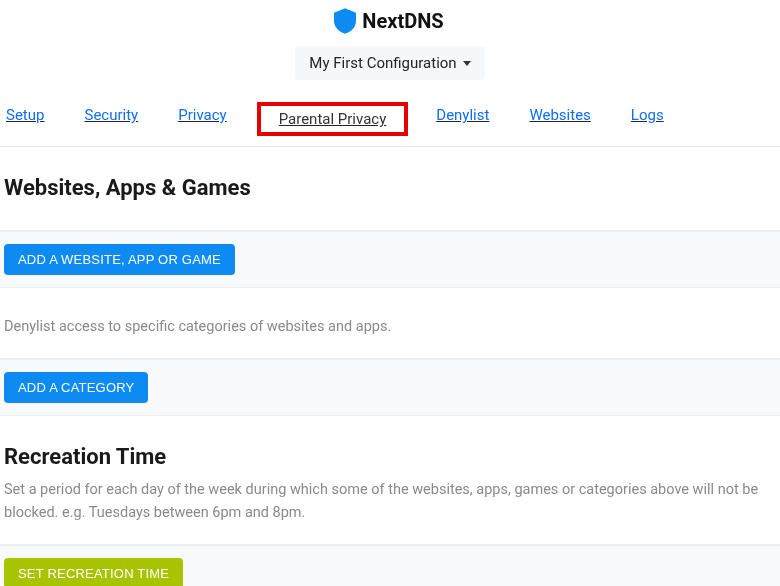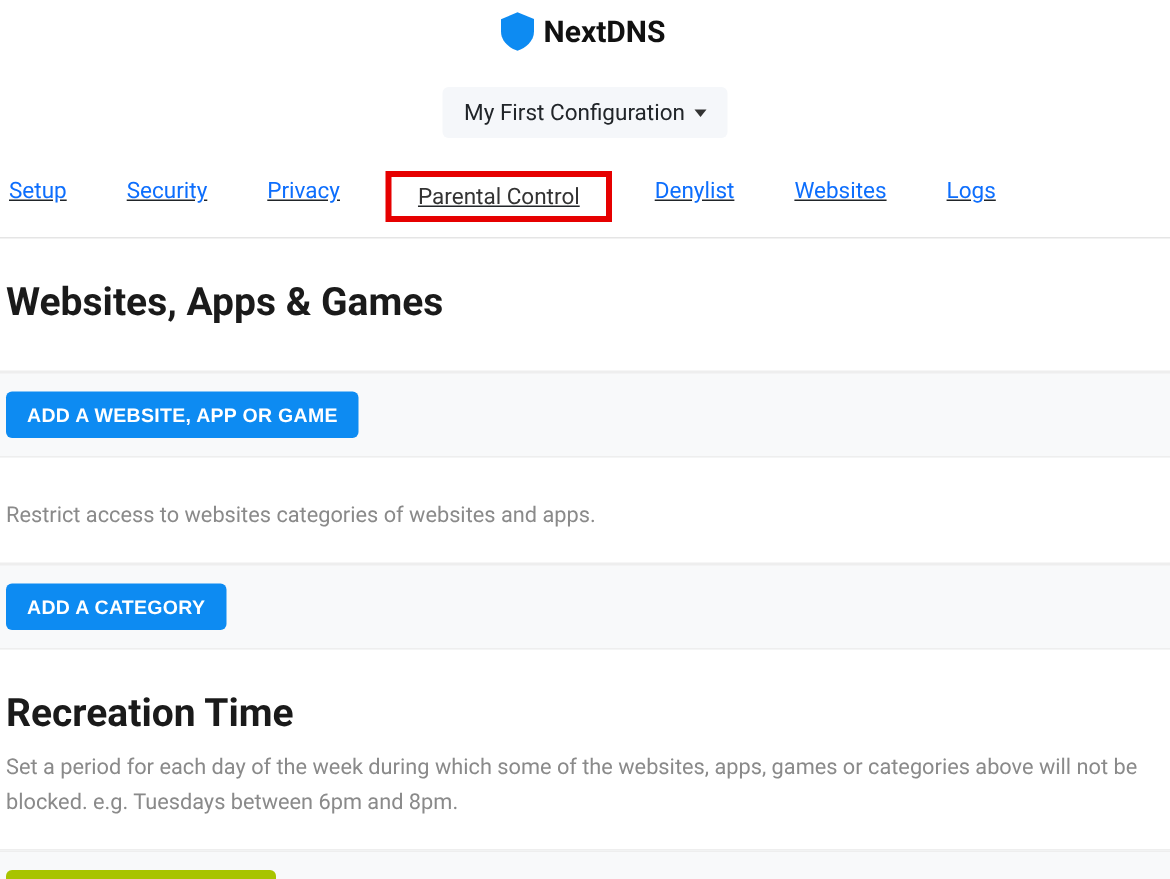--- a/index.html
+++ b/index.html
@@ -40,21 +40,20 @@
     .config-dropdown {
       background: #f5f7fa;
       border-radius: 4px;
       padding: 8px 14px;
       display: flex;
       align-items: center;
       gap: 6px;
       cursor: pointer;
       color: #212529;
       font-size: 15px;
-      margin-top: 12px;
     }
     .caret {
       width: 0;
       height: 0;
       border-left: 4px solid transparent;
       border-right: 4px solid transparent;
       border-top: 5px solid #333;
     }
     .nav {
       display: flex;
@@ -79,21 +78,21 @@
       margin-left: -4px;
     }
     .section {
       border-bottom: 1px solid #eee;
       padding: 28px 4px 20px 4px;
     }
     .section:last-of-type {
       border-bottom: none;
     }
     .section h2 {
-      font-size: 26px;
+      font-size: 22px;
       font-weight: 700;
       color: #1a1a1a;
       margin-bottom: 10px;
     }
     .section p {
       color: #8a8a8a;
       font-size: 14.5px;
       line-height: 1.55;
       margin-bottom: 0;
     }
@@ -104,21 +103,21 @@
       padding: 12px 4px;
     }
     .button-row.last {
       border-bottom: none;
       padding-bottom: 4px;
     }
     .btn {
       display: inline-block;
       color: #fff;
       font-size: 13px;
-      font-weight: 700;
+      font-weight: 400;
       letter-spacing: 0.2px;
       padding: 8px 14px;
       border: none;
       border-radius: 4px;
       cursor: pointer;
     }
     .btn-blue {
       background: #0d8bf2;
     }
     .btn-green {
@@ -138,36 +137,36 @@
   <div class="config-dropdown">
     <span>My First Configuration</span>
     <span class="caret"></span>
   </div>
 </div>
 
 <div class="nav">
   <a href="#">Setup</a>
   <a href="#">Security</a>
   <a href="#">Privacy</a>
-  <a href="#" class="active-highlight">Parental Control</a>
+  <a href="#" class="active-highlight">Parental Privacy</a>
   <a href="#">Denylist</a>
   <a href="#">Websites</a>
   <a href="#">Logs</a>
 
 </div>
 
 <div class="section">
   <h2>Websites, Apps &amp; Games</h2>
 </div>
 <div class="button-row">
   <button class="btn btn-blue">ADD A WEBSITE, APP OR GAME</button>
 </div>
 
 <div class="section">
-  <p>Restrict access to websites categories of websites and apps.</p>
+  <p>Denylist access to specific categories of websites and apps.</p>
 </div>
 <div class="button-row">
   <button class="btn btn-blue">ADD A CATEGORY</button>
 </div>
 
 <div class="section">
   <h2>Recreation Time</h2>
   <p>Set a period for each day of the week during which some of the websites, apps, games or categories above will not be blocked. e.g. Tuesdays between 6pm and 8pm.</p>
 </div>
 <div class="button-row last">

